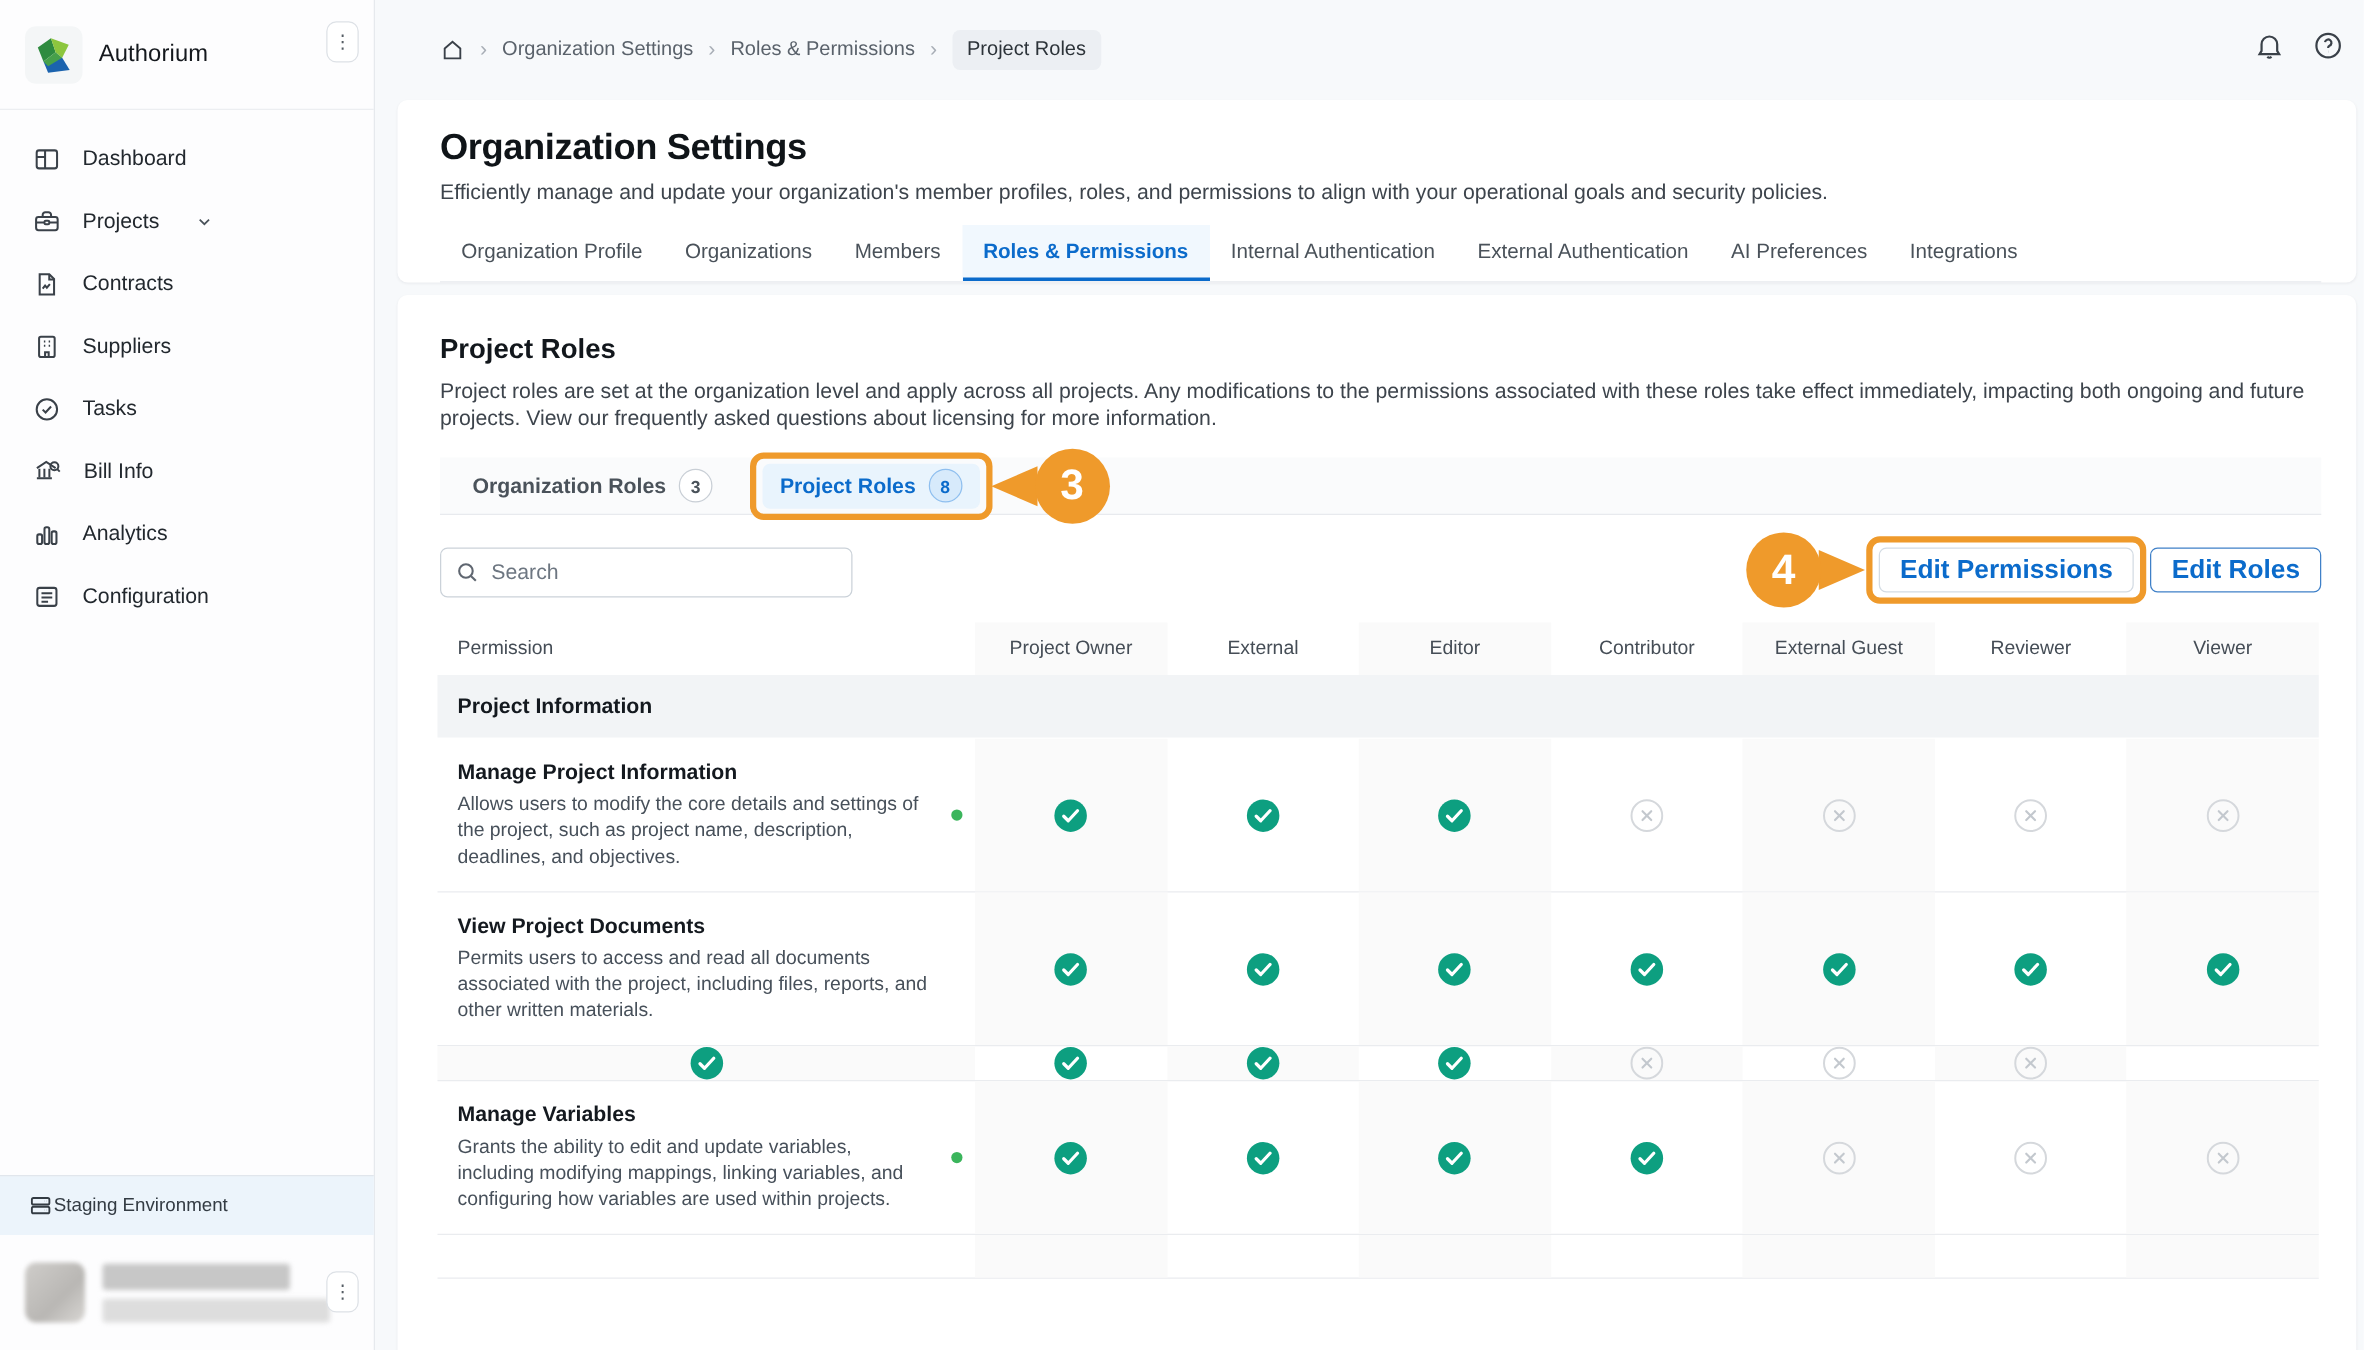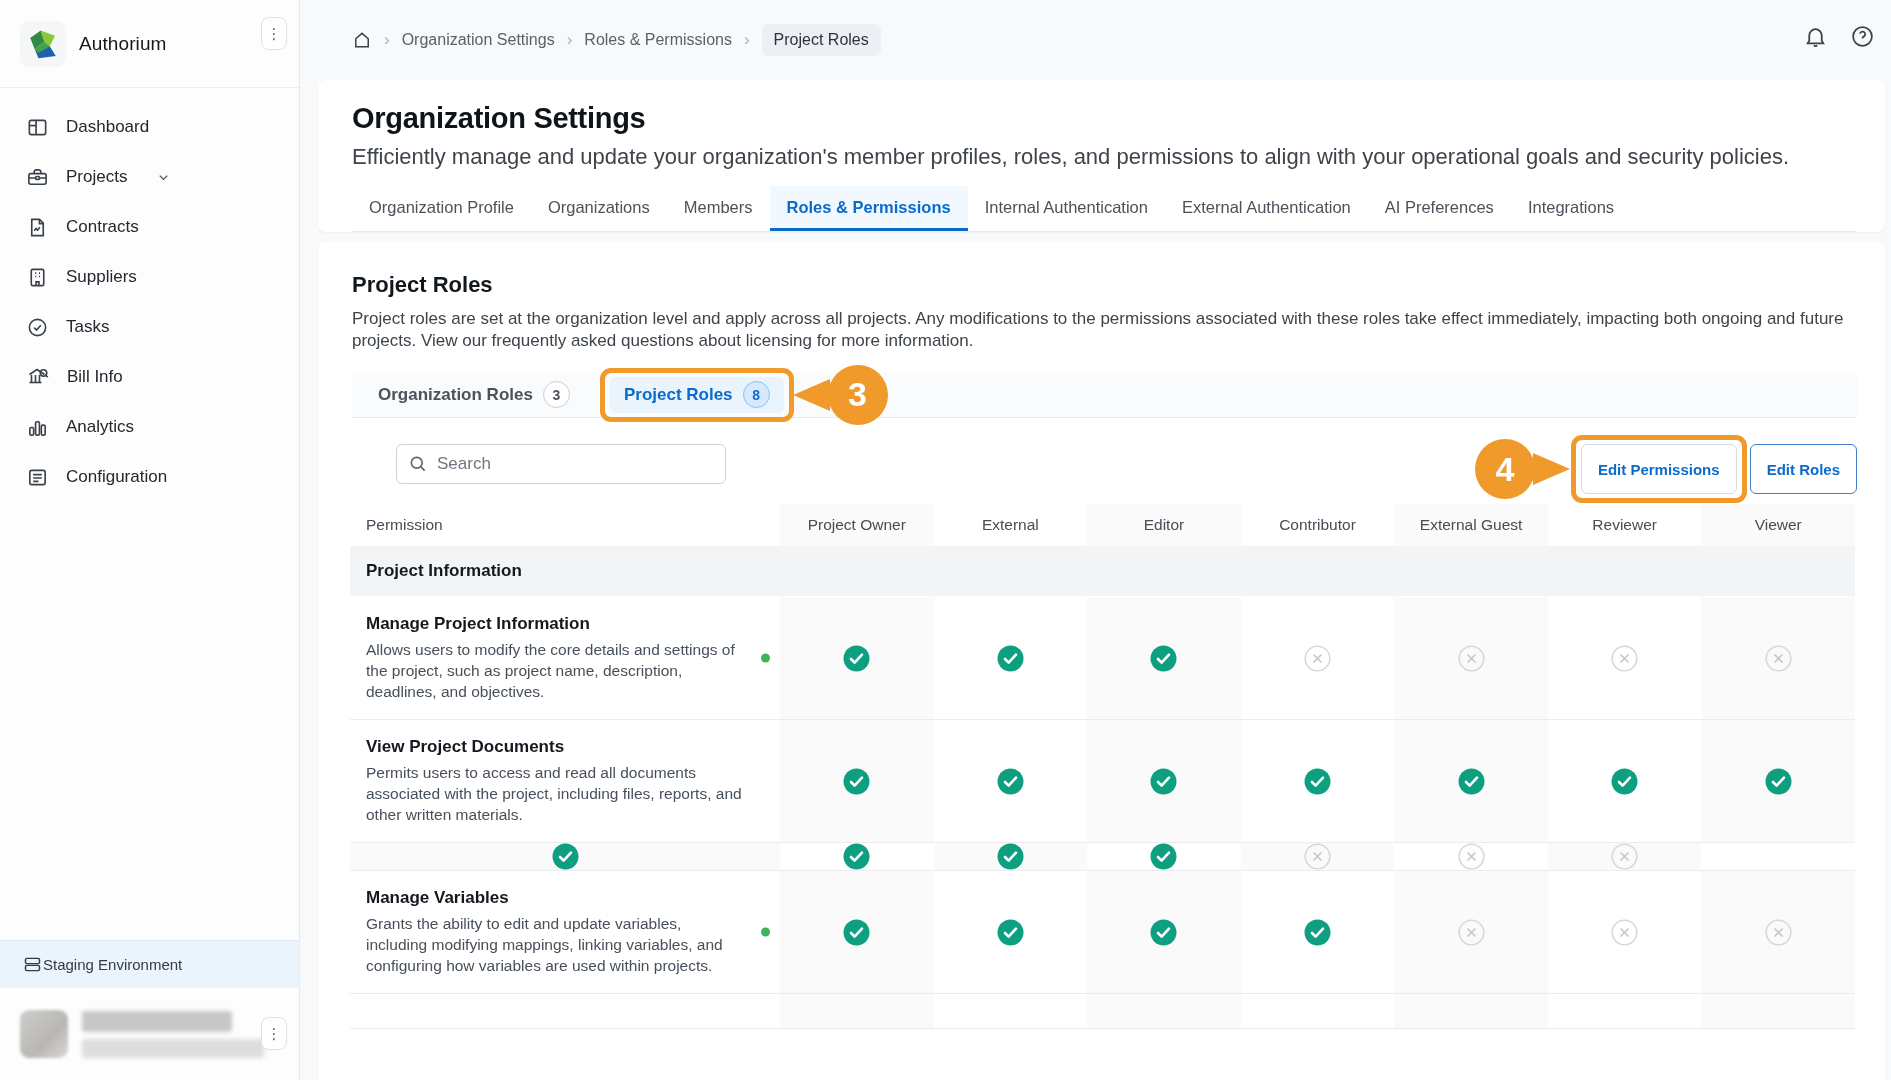--- a/index.html
+++ b/index.html
@@ -32,21 +32,21 @@
   .crumbs { display:flex; align-items:center; gap:12px; font-size:16px; color:#5a626b; }
   .crumb { cursor:pointer; }
   .crumb-sep { color:#a8aeb6; font-size:17px; }
   .crumb-current { background:#eceff3; border-radius:6px; padding:7px 12px; color:#2c3339; cursor:pointer; }
   .topbar-icons { position:absolute; right:16px; top:24px; display:flex; gap:22px; }
   .icon-btn { cursor:pointer; color:#3a4149; }
 
   .card { background:#fff; border-radius:8px; box-shadow:0 1px 2px rgba(16,24,40,.05); }
   .header-card { margin:0 6px 10px 18px; padding:22px 28px 0 34px; }
   .page-title { font-size:29px; font-weight:700; color:#0f1418; letter-spacing:-.3px; }
-  .page-subtitle { margin-top:9px; font-size:22px; color:#3d444c; }
+  .page-subtitle { margin-top:9px; font-size:17px; color:#3d444c; }
   .tabs { display:flex; margin-top:16px; border-bottom:1px solid #e8eaee; }
   .tab { padding:12px 17px 14px; font-size:16.5px; color:#4a525a; cursor:pointer; white-space:nowrap; }
   .tab.active { color:#0b6bcb; font-weight:700; background:#f1f8fe; box-shadow:inset 0 -3px 0 #0b6bcb; }
 
   .body-card { position:relative; margin:0 6px 0 18px; height:1000px; padding:30px 28px 0 34px; }
   .section-title { font-size:22px; font-weight:700; color:#12171c; }
   .section-desc { margin-top:10px; font-size:17px; line-height:22px; color:#3d444c; max-width:1500px; }
 
   
   .seg-bar { position:relative; margin-top:20px; height:46px; background:#fafbfc; border-bottom:1px solid #e8eaee; display:flex; align-items:center; padding:0 12px; }
@@ -56,27 +56,27 @@
   .seg-active { background:#e9f4fd; border-radius:6px; height:36px; color:#0b6bcb; }
   .seg-active .badge { background:#d7eafb; border:1px solid #8fbfef; color:#0b6bcb; }
   .annot-box { position:absolute; inset:-9px -10px; border:5px solid #ef9a2b; border-radius:11px; pointer-events:none; z-index:5; }
   .callout { position:absolute; width:60px; height:60px; border-radius:50%; background:#ef9a2b; color:#fff; font-size:34px; font-weight:600; display:flex; align-items:center; justify-content:center; z-index:6; }
   .callout-right { left:calc(100% + 44px); top:50%; transform:translateY(-50%); }
   .tri-left { position:absolute; left:calc(100% + 9px); top:50%; transform:translateY(-50%); width:0; height:0; border-top:16px solid transparent; border-bottom:16px solid transparent; border-right:37px solid #ef9a2b; z-index:6; }
   .callout-left { right:calc(100% + 46px); top:50%; transform:translateY(-50%); }
   .tri-right { position:absolute; right:calc(100% + 11px); top:50%; transform:translateY(-50%); width:0; height:0; border-top:16px solid transparent; border-bottom:16px solid transparent; border-left:37px solid #ef9a2b; z-index:6; }
 
   
-  .toolbar { position:relative; margin-top:26px; height:42px;margin-left:44px; }
+  .toolbar { position:relative; margin-top:26px; height:42px; }
   .search-box { position:relative; width:330px; height:40px; }
   .search-box input { width:100%; height:100%; border:1px solid #cbd2d9; border-radius:6px; padding:0 12px 0 40px; font-size:17px; color:#2c3339; outline:none; background:#fff; font-family:inherit; }
   .search-box input::placeholder { color:#6d7681; }
   .search-icon { position:absolute; left:12px; top:10px; color:#5f6670; }
   .toolbar-right { position:absolute; right:0; top:0; display:flex; gap:13px; align-items:center; }
-  .btn { height:50px; padding:0 16px; border-radius:6px; background:#fff; font-size:15px; font-weight:600; color:#0b6bcb; display:flex; align-items:center; cursor:pointer; font-family:inherit; }
+  .btn { height:36px; padding:0 16px; border-radius:6px; background:#fff; font-size:21px; font-weight:600; color:#0b6bcb; display:flex; align-items:center; cursor:pointer; font-family:inherit; }
   .btn-edit-perms { border:1px solid #d3dbe3; }
   .btn-edit-roles { border:1px solid #3f80c8; }
   .edit-perm-wrap { position:relative; }
 
   
   .perm-table { margin-top:18px; width:1505px; margin-left:-2px; }
   .pgrid { display:grid; grid-template-columns:430px repeat(7,1fr); }
   .thead { height:42px; }
   .th { display:flex; align-items:center; justify-content:center; font-size:15.5px; color:#454d56; }
   .th.perm-h { justify-content:flex-start; padding-left:16px; }

